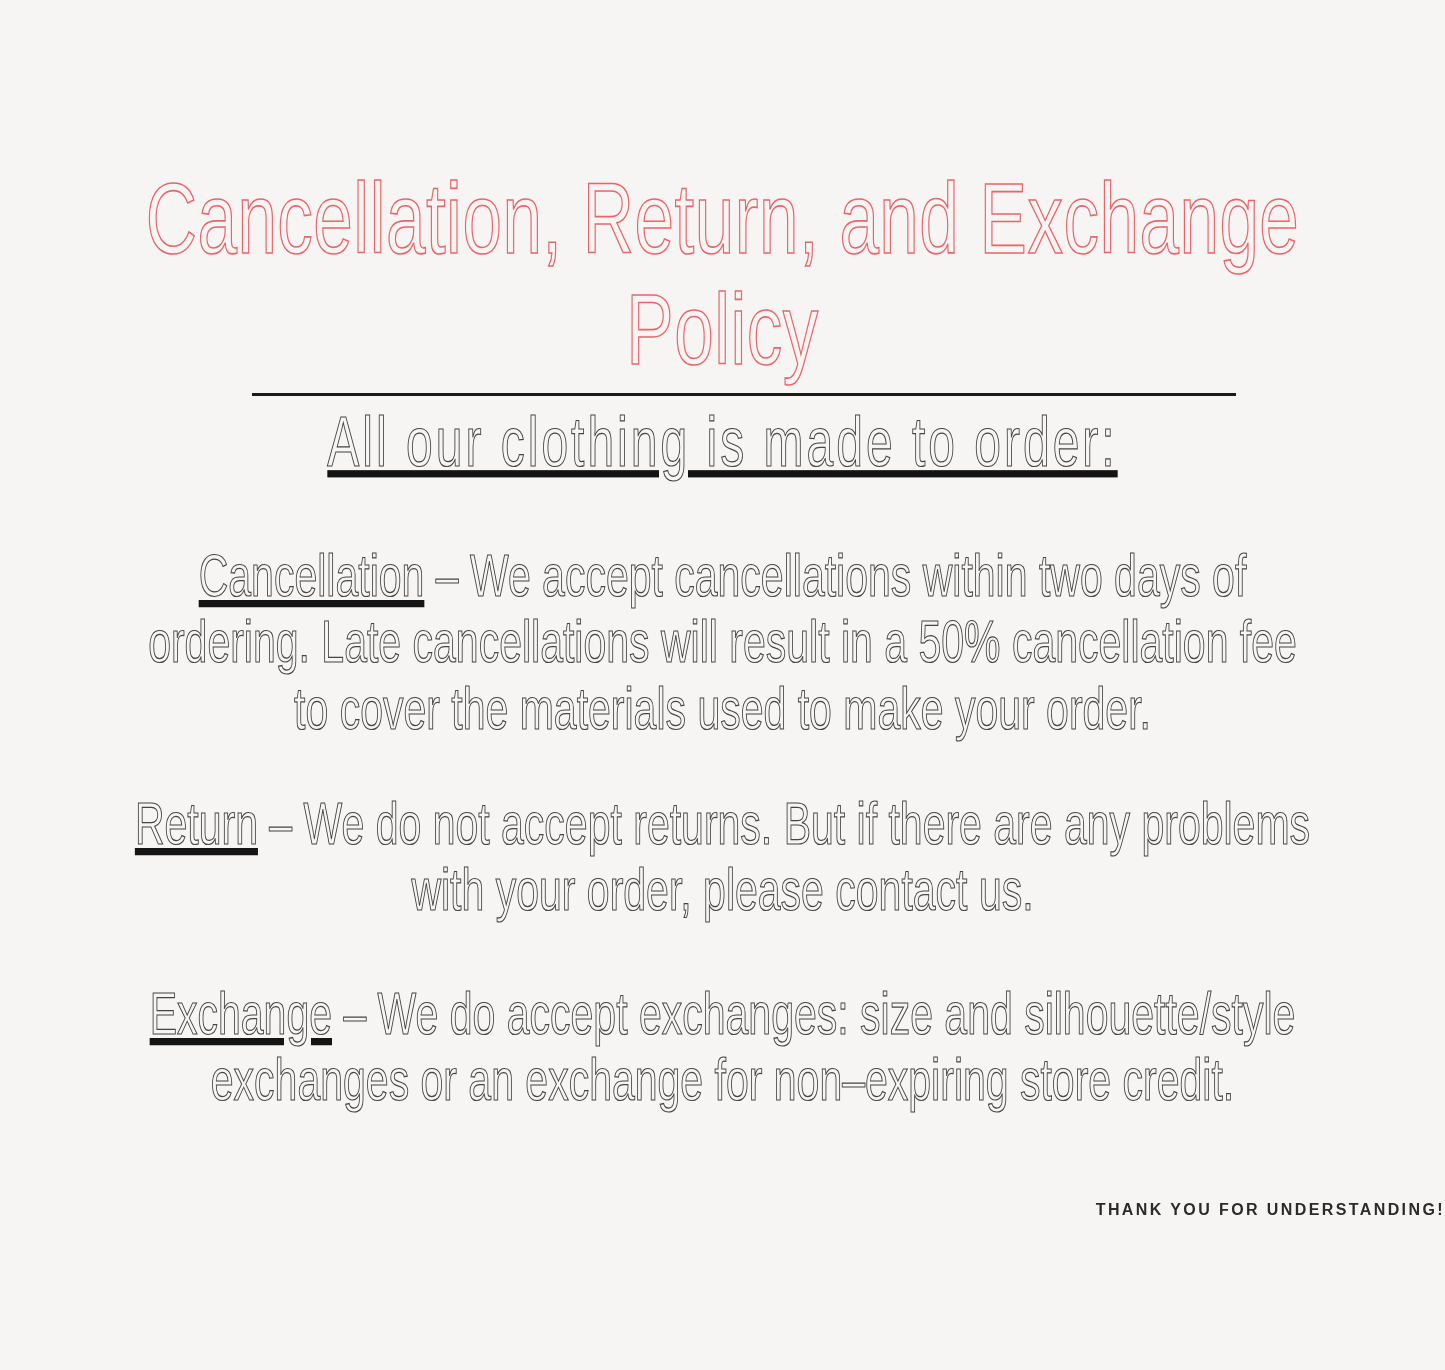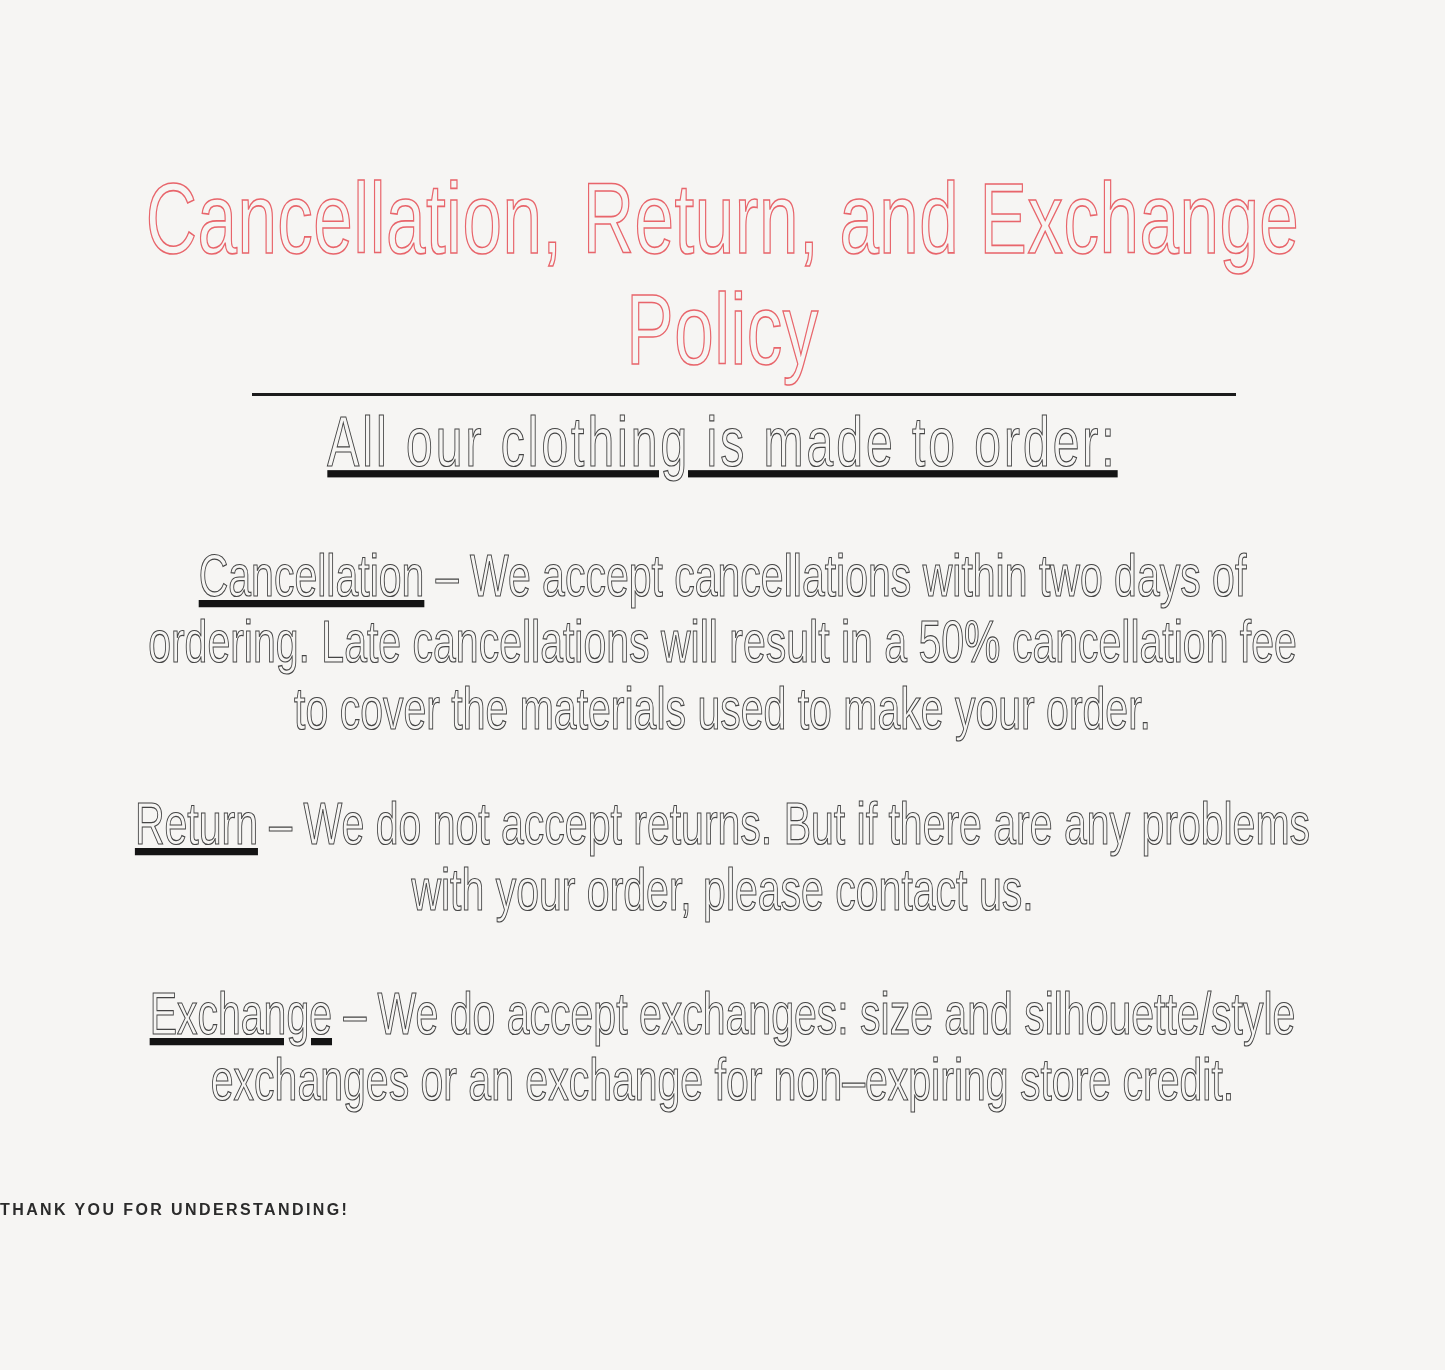--- a/index.html
+++ b/index.html
@@ -87,21 +87,21 @@
     text-underline-offset: 2.5px;
   }
   #section-cancellation { top: 542px; }
   #section-return       { top: 790px; }
   #section-exchange     { top: 980px; }
 
   
   .footer {
     position: absolute;
     top: 1196px; left: 0; right: 0;
-    text-align: left;
+    text-align: right;
     font-size: 16px;
     line-height: 27px;
     font-weight: bold;
     letter-spacing: 2.4px;
     color: #2b2b2b;
   }
 </style>
 </head>
 <body>
 

